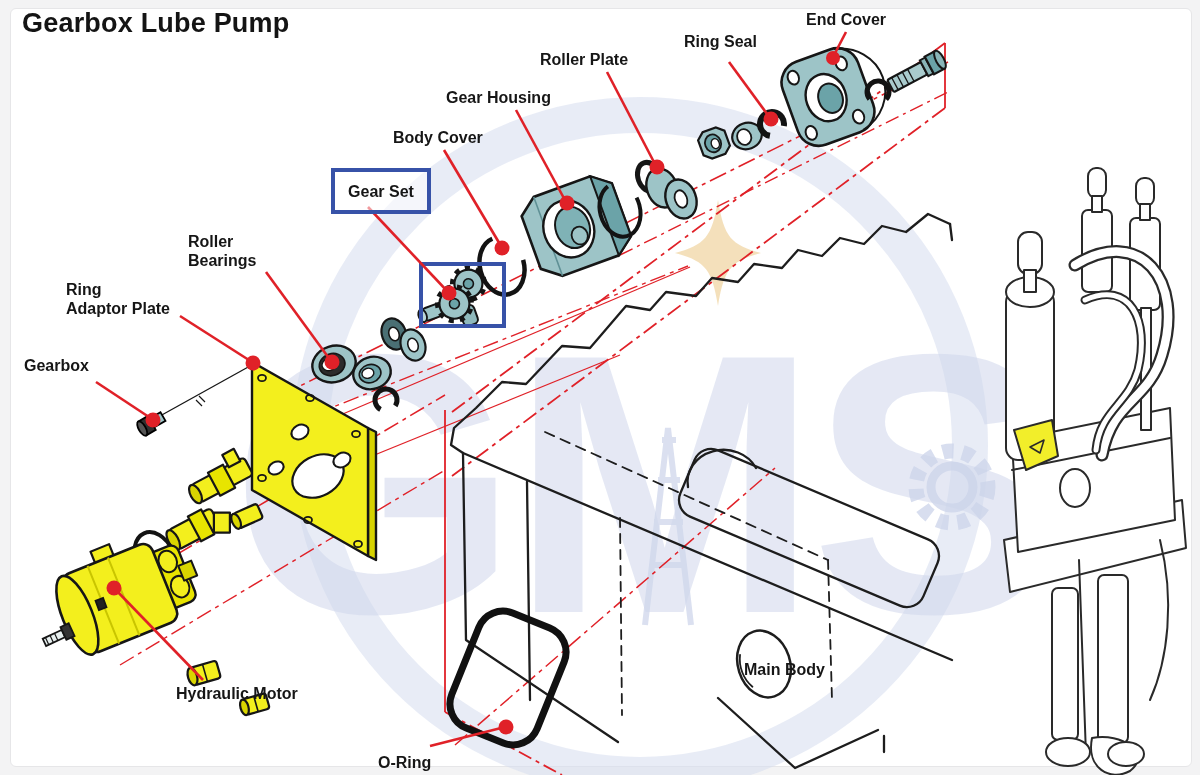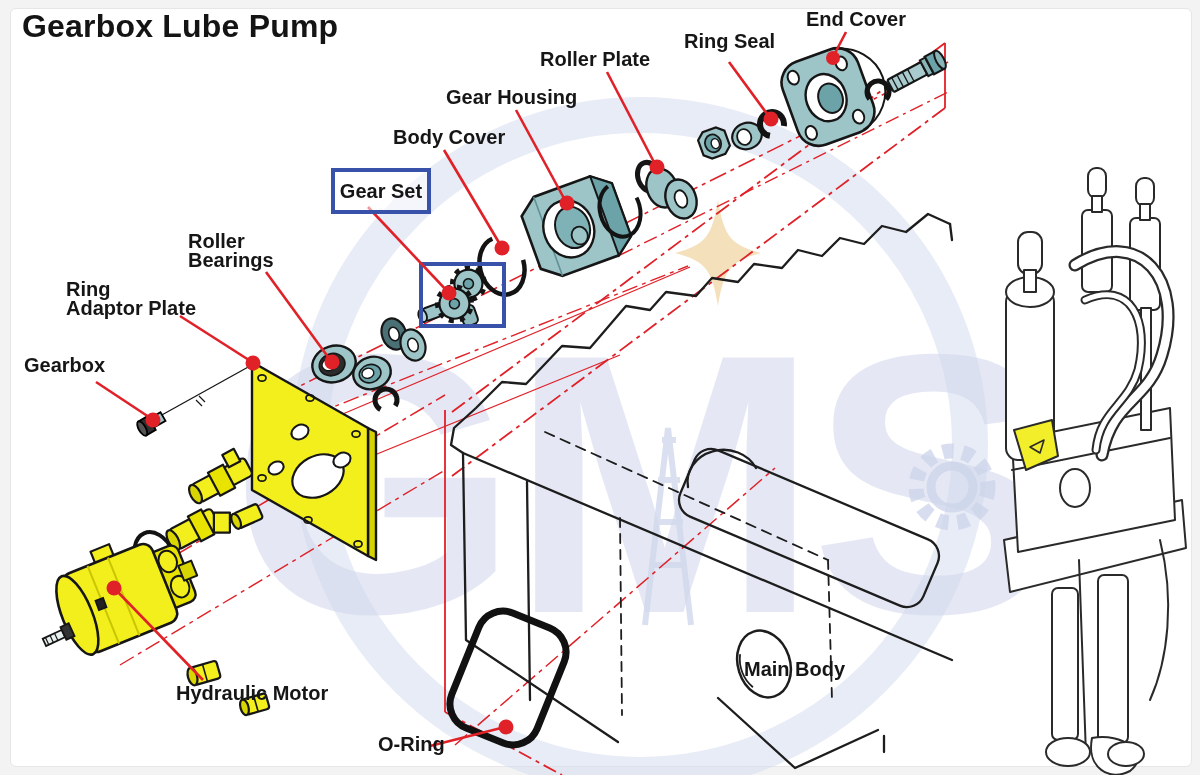--- a/index.html
+++ b/index.html
@@ -8,26 +8,26 @@
     background:#f3f3f4;
     font-family:"Liberation Sans","DejaVu Sans",sans-serif;
   }
   .sheet{
     position:absolute;left:10px;top:8px;width:1180px;height:757px;
     background:#ffffff;border:1px solid #e6e6e8;border-radius:6px;
   }
   .stage{position:absolute;left:0;top:0;width:1200px;height:775px;}
   svg{position:absolute;left:0;top:0;}
   .lbl{
-    position:absolute;color:#161616;font-weight:700;font-size:20px;
+    position:absolute;color:#161616;font-weight:700;font-size:16px;
     line-height:19px;white-space:nowrap;
   }
   .lbl.center{text-align:left;white-space:normal;}
   .title{
-    position:absolute;left:22px;top:8px;font-size:32px;font-weight:800;
+    position:absolute;left:22px;top:8px;font-size:27px;font-weight:800;
     color:#141414;letter-spacing:.2px;
   }
   .gearset-box{
     position:absolute;left:309px;top:168px;width:92px;height:38px;
     border:4px solid #3752a8;display:flex;align-items:center;justify-content:center;
     background:rgba(255,255,255,.55);
     margin-left:22px;
   }
   .gearset-box .lbl{position:static;}
 </style>
@@ -378,16 +378,16 @@
     <div>Bearings</div>
   </div>
 
   <div class="lbl center" style="left:66px;top:280px;width:160px">
     <div>Ring</div>
     <div>Adaptor Plate</div>
   </div>
 
   <div class="lbl" style="left:24px;top:356px">Gearbox</div>
   <div class="lbl" style="left:176px;top:684px">Hydraulic Motor</div>
-  <div class="lbl" style="left:378px;top:735px">O-Ring</div>
+  <div class="lbl" style="left:378px;top:753px">O-Ring</div>
   <div class="lbl" style="left:744px;top:660px">Main Body</div>
 
 </div>
 
 </body></html>

